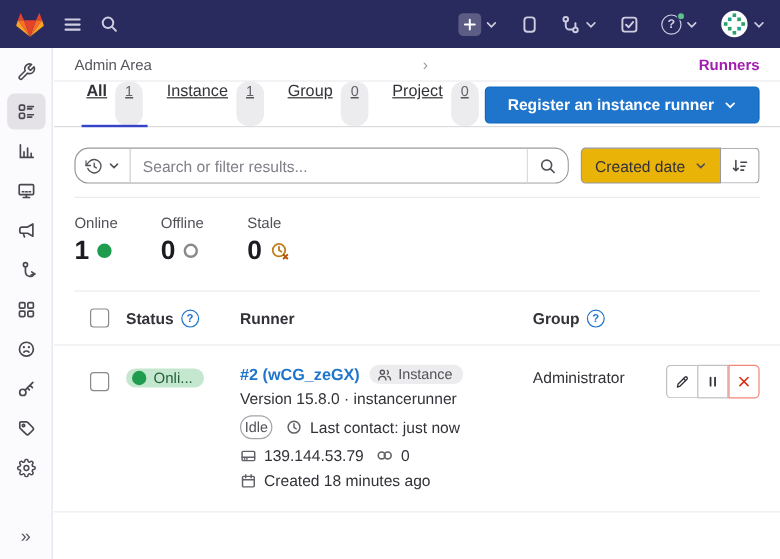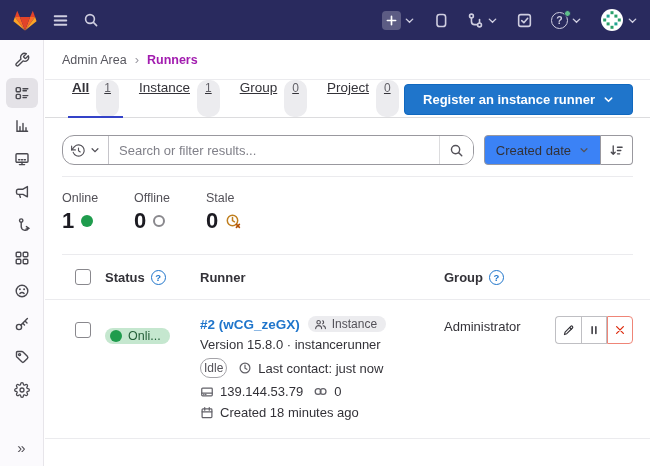--- a/index.html
+++ b/index.html
@@ -32,22 +32,22 @@
     background:#fbfafd; border-right:1px solid #e7e5ea;
     display:flex; flex-direction:column; align-items:center; padding-top:5px;
   }
   .sb-item { width:32px; height:30px; border-radius:6px; display:flex; align-items:center;
     justify-content:center; color:#49484f; margin-bottom:3px; cursor:pointer; }
   .sb-item.selected { background:#e4e2e7; }
   .sb-expand { position:absolute; bottom:10px; left:0; width:100%; text-align:center;
     color:#535158; font-size:15px; cursor:pointer; }
   
   .content { position:absolute; top:40px; left:45px; right:0; bottom:0; background:#fff; }
-  .breadcrumb { height:40px; display:flex; align-items:center; gap:8px; padding:0 17px;
-    font-size:12.5px; color:#57565e; border-bottom:1px solid #ebebee; }
+  .breadcrumb { height:28px; display:flex; align-items:center; gap:8px; padding:0 17px;
+    font-size:12.5px; color:#57565e; border-bottom:1px solid #ebebee;justify-content:space-between; }
   .breadcrumb .sep { color:#9a99a1; font-size:13px; }
   .breadcrumb .current { color:#a21caf; font-weight:bold; }
   
   .tabs-row { position:relative; height:38px; border-bottom:1px solid #dcdcde;
     display:flex; align-items:stretch; padding:0 17px; }
   .tab { display:flex; gap:7px; padding:0 10px; position:relative;
     font-size:13.5px; color:#333238; cursor:pointer;text-decoration:underline; }
   .tab.active { font-weight:bold; }
   .tab.active::after { content:""; position:absolute; left:6px; right:6px; bottom:-1px;
     height:2px; background:#3443c8; }
@@ -63,21 +63,21 @@
     border-radius:12px; background:#fff; overflow:hidden; }
   .history-btn { display:flex; align-items:center; gap:4px; padding:0 8px;
     border-right:1px solid #c6c5ca; color:#535158; cursor:pointer; }
   .search-input { flex:1; border:0; outline:none; padding:0 10px; font-size:13px;
     color:#333238; font-family:"Liberation Sans", sans-serif; }
   .search-input::placeholder { color:#808089; }
   .search-submit { width:34px; display:flex; align-items:center; justify-content:center;
     border-left:1px solid #dcdcde; color:#535158; background:#fff; cursor:pointer; }
   .sort-group { display:flex; }
   .sort-field { display:flex; align-items:center; gap:8px; padding:0 11px;
-    border:1px solid #99989e; border-radius:4px 0 0 4px; background:#3b82f6;
+    border:1px solid #99989e; border-radius:4px 0 0 4px; background:#eab308;
     font-size:13px; color:#333238; cursor:pointer; }
   .sort-dir { width:32px; display:flex; align-items:center; justify-content:center;
     border:1px solid #99989e; border-left:0; border-radius:0 4px 4px 0;
     background:#fff; color:#49484f; cursor:pointer; }
   .hr { border-top:1px solid #ebebee; margin:11px 17px 0; }
   .hr2 { border-top:1px solid #ebebee; margin:0 17px; }
   
   .stats { display:flex; gap:20px; padding:14px 17px 20px; }
   .stat { min-width:52px; }
   .stat .lbl { font-size:12.5px; color:#535158; margin-bottom:3px; }
@@ -96,21 +96,21 @@
   .checkbox { width:16px; height:16px; border:1.5px solid #89888d; border-radius:3px;
     background:#fff; cursor:pointer; }
   .qmark { width:15px; height:15px; border-radius:50%; border:1.3px solid #1f75cb;
     color:#1f75cb; font-size:9.5px; font-weight:bold; display:inline-flex;
     align-items:center; justify-content:center; cursor:pointer; }
   .trow { display:flex; align-items:flex-start; padding:16px 17px 18px 30px;
     border-bottom:1px solid #ebebee; }
   .status-badge { display:inline-flex; align-items:center; gap:6px;
     background:#c5e7cf; border-radius:10px; padding:1px 9px 1px 5px;
     font-size:12.5px; color:#20603а; }
-  .status-badge { color:#235f38;margin-top:9px; }
+  .status-badge { color:#235f38; }
   .status-badge .sdot { width:12px; height:12px; border-radius:50%; background:#1f9c4d; }
   .runner-line1 { display:flex; align-items:center; gap:8px; }
   .runner-link { color:#1f75cb; font-weight:bold; font-size:13.5px; cursor:pointer; }
   .type-badge { display:inline-flex; align-items:center; gap:5px; background:#ececef;
     border-radius:10px; padding:1px 9px 1px 6px; font-size:12px; color:#535158; }
   .rline { display:flex; align-items:center; gap:6px; margin-top:6px; font-size:13px; color:#333238; }
   .rline .ic { color:#626168; display:flex; }
   .idle-pill { border:1px solid #a4a3a8; border-radius:10px; padding:0 3px;
     line-height:18px; font-size:12px; color:#535158; margin-right:5px; }
   .btn-group { display:flex; }

